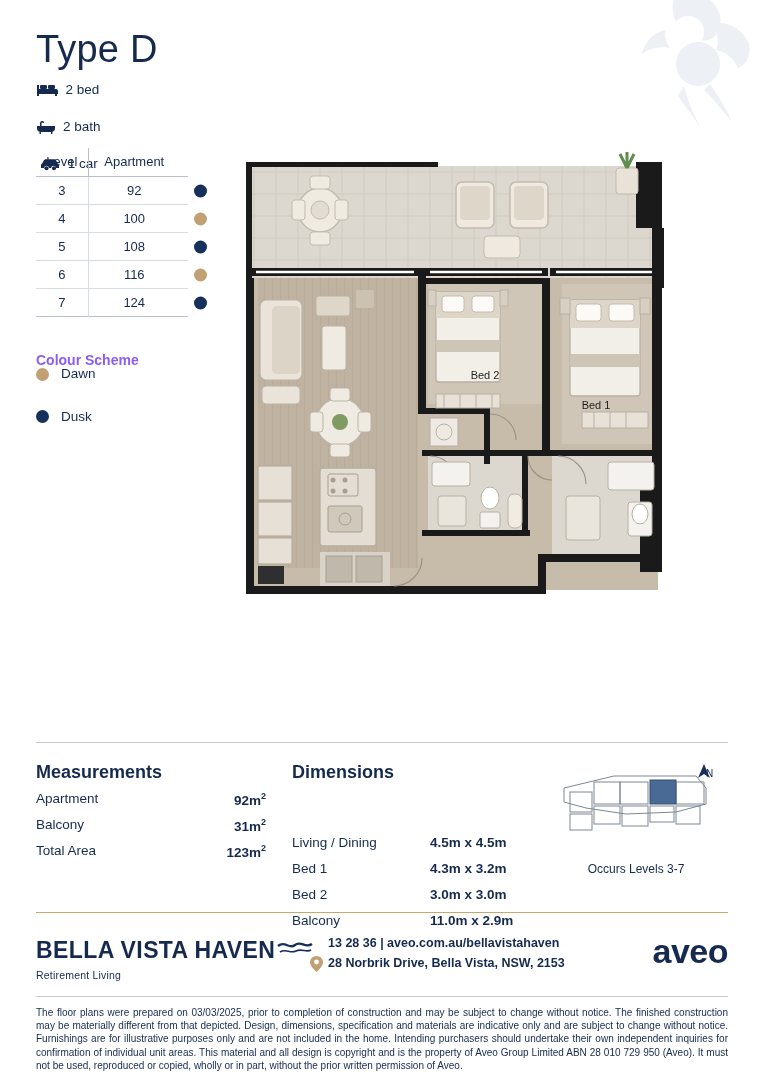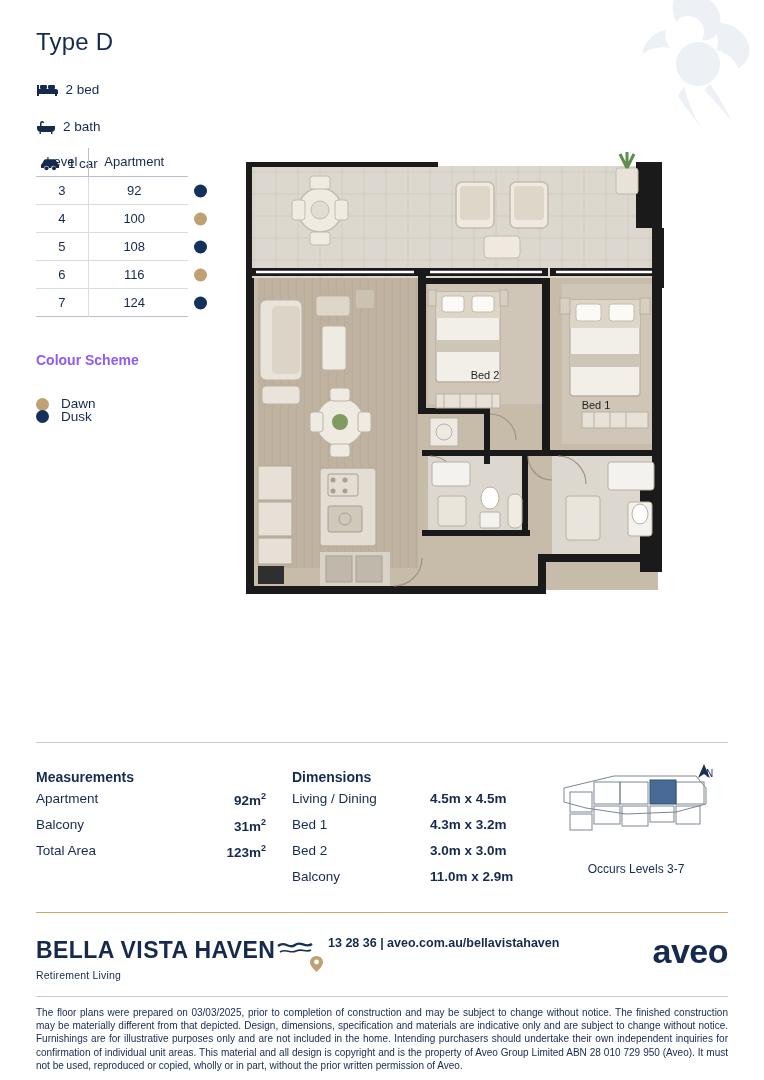--- a/index.html
+++ b/index.html
@@ -16,21 +16,21 @@
 
   
   .watermark {
     position:absolute; top:-10px; right:10px; width:140px; height:150px;
     opacity:.55; pointer-events:none;
   }
 
   
   .title {
     position:absolute; left:36px; top:28px;
-    font-size:24px; font-weight:400; letter-spacing:.2px; color:#152a4e;
+    font-size:38px; font-weight:400; letter-spacing:.2px; color:#152a4e;
   }
   .specs {
     position:absolute; left:36px; top:82px;
     display:flex; align-items:center; gap:22px;
     font-size:13.5px; color:#152a4e;flex-direction:column;
   }
   .spec { display:flex; align-items:center; gap:7px; }
   .spec svg { display:block; }
 
   
@@ -53,50 +53,50 @@
     width:13px; height:13px; border-radius:50%;
   }
 
   
   .cs-title {
     position:absolute; left:36px; top:352px;
     font-size:14px; font-weight:700; color:#8b5cf6;
   }
   .cs-item { position:absolute; left:36px; font-size:13.5px; color:#152a4e; display:flex; align-items:center; gap:12px; }
   .cs-item .dot2 { width:13px; height:13px; border-radius:50%; display:inline-block; }
-  #cs-dawn { top:396px;align-items:flex-end; }
+  #cs-dawn { top:366px;align-items:flex-end; }
   #cs-dusk { top:409px; }
 
   
   .plan { position:absolute; left:232px; top:150px; width:444px; height:470px; }
   .plan svg { display:block; }
 
   
   .rule {
     position:absolute; left:36px; width:692px; height:1px; background:#c7ccd4;
   }
   #rule-top { top:742px; }
   #rule-mid { top:912px; background:#c9a96a; height:1px; }
   #rule-bottom { top:996px; background:#c7ccd4; }
 
   .sec-h {
-    position:absolute; font-size:14px; font-weight:700; color:#152a4e;margin-top:7px;
+    position:absolute; font-size:18px; font-weight:700; color:#152a4e;
   }
   #meas-h { left:36px; top:762px; }
   #dim-h  { left:292px; top:762px; }
 
   .row { position:absolute; font-size:13.5px; color:#152a4e; }
   .row .lab { position:absolute; left:0; top:0; white-space:nowrap; }
   .row .val { position:absolute; top:0; font-weight:700; white-space:nowrap; }
 
   .meas-row { left:36px; width:240px; height:18px; }
   .meas-row .val { right:10px; text-align:right; }
   #meas-0 { top:791px; } #meas-1 { top:817px; } #meas-2 { top:843px; }
 
-  .dim-row { left:292px; width:240px; height:18px; }
+  .dim-row { left:292px; width:240px; height:18px;margin-top:44px; }
   .dim-row .val { left:138px; }
   #dim-0 { top:791px; } #dim-1 { top:817px; } #dim-2 { top:843px; } #dim-3 { top:869px; }
 
   sup { font-size:9px; vertical-align:super; }
 
   
   .keyplan { position:absolute; left:556px; top:762px; width:160px; height:70px; }
   .keyplan svg { display:block; }
   .keycap {
     position:absolute; left:548px; top:862px; width:176px; text-align:center;
@@ -521,16 +521,17 @@
     </svg>
   </div>
 
   <div class="contact1">13 28 36 | aveo.com.au/bellavistahaven</div>
   <div class="pin">
     <svg width="13" height="16" viewBox="0 0 13 16">
       <path d="M6.5 0 C10 0 13 2.8 13 6.2 C13 10.4 6.5 16 6.5 16 C6.5 16 0 10.4 0 6.2 C0 2.8 3 0 6.5 0 Z" fill="#c1a173"></path>
       <circle cx="6.5" cy="6" r="2.4" fill="#ffffff"></circle>
     </svg>
   </div>
+  <div class="contact2">28 Norbrik Drive, Bella Vista, NSW, 2153</div>
   <div class="aveo">aveo</div>
 
   <div class="disclaimer">The floor plans were prepared on 03/03/2025, prior to completion of construction and may be subject to change without notice. The finished construction may be materially different from that depicted. Design, dimensions, specification and materials are indicative only and are subject to change without notice. Furnishings are for illustrative purposes only and are not included in the home. Intending purchasers should undertake their own independent inquiries for confirmation of individual unit areas. This material and all design is copyright and is the property of Aveo Group Limited ABN 28 010 729 950 (Aveo). It must not be used, reproduced or copied, wholly or in part, without the prior written permission of Aveo.</div>
 </div>
 
 </body></html>

